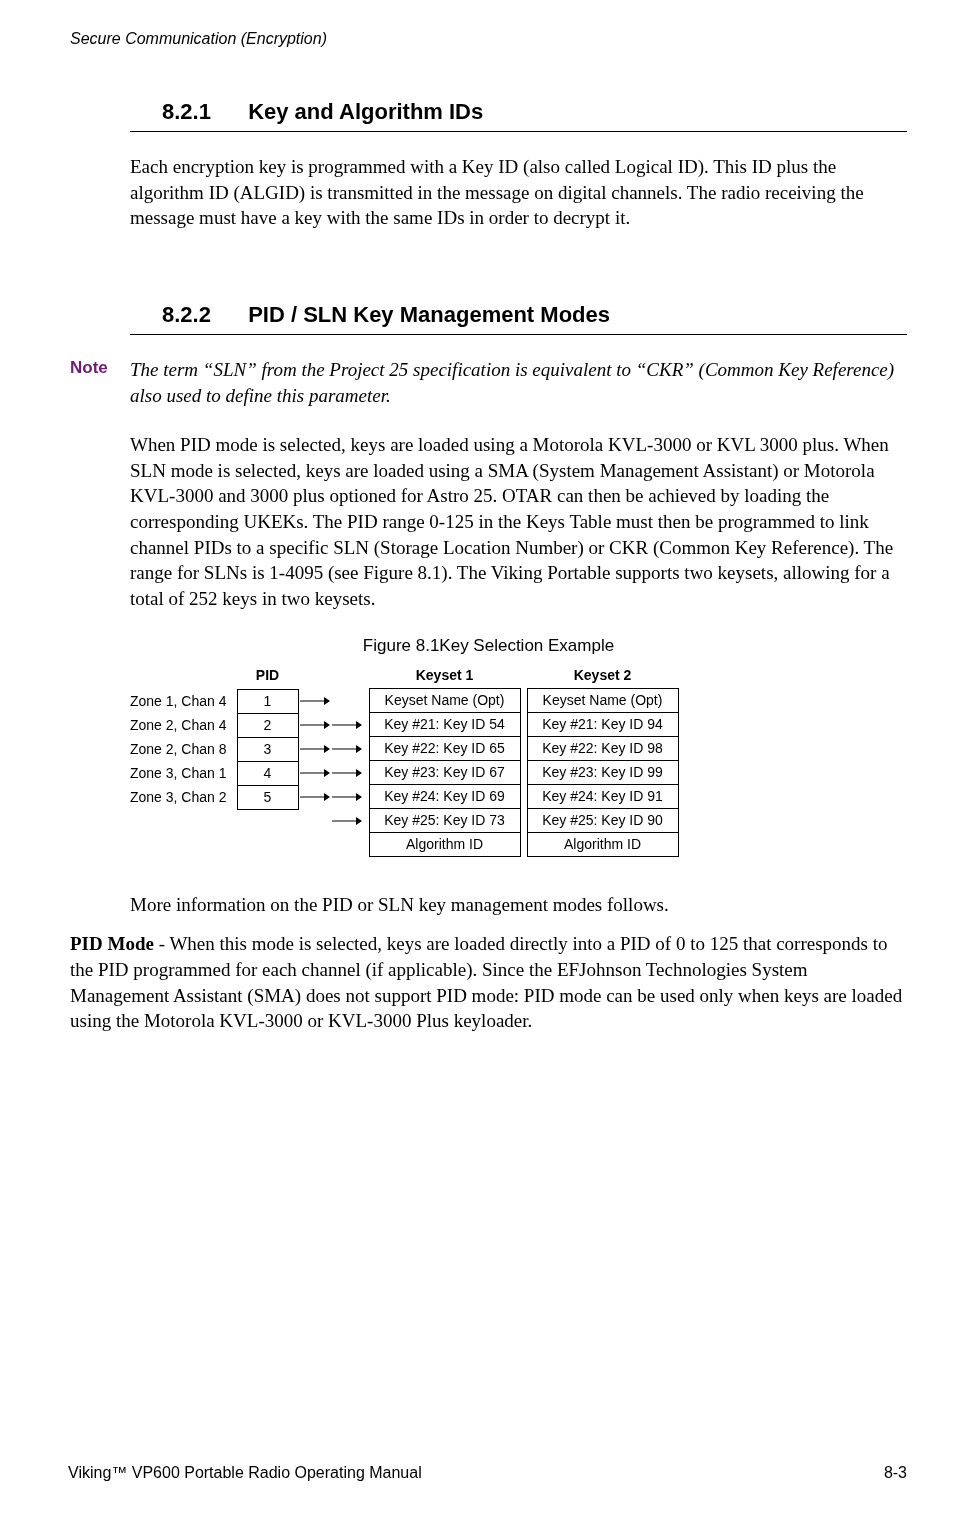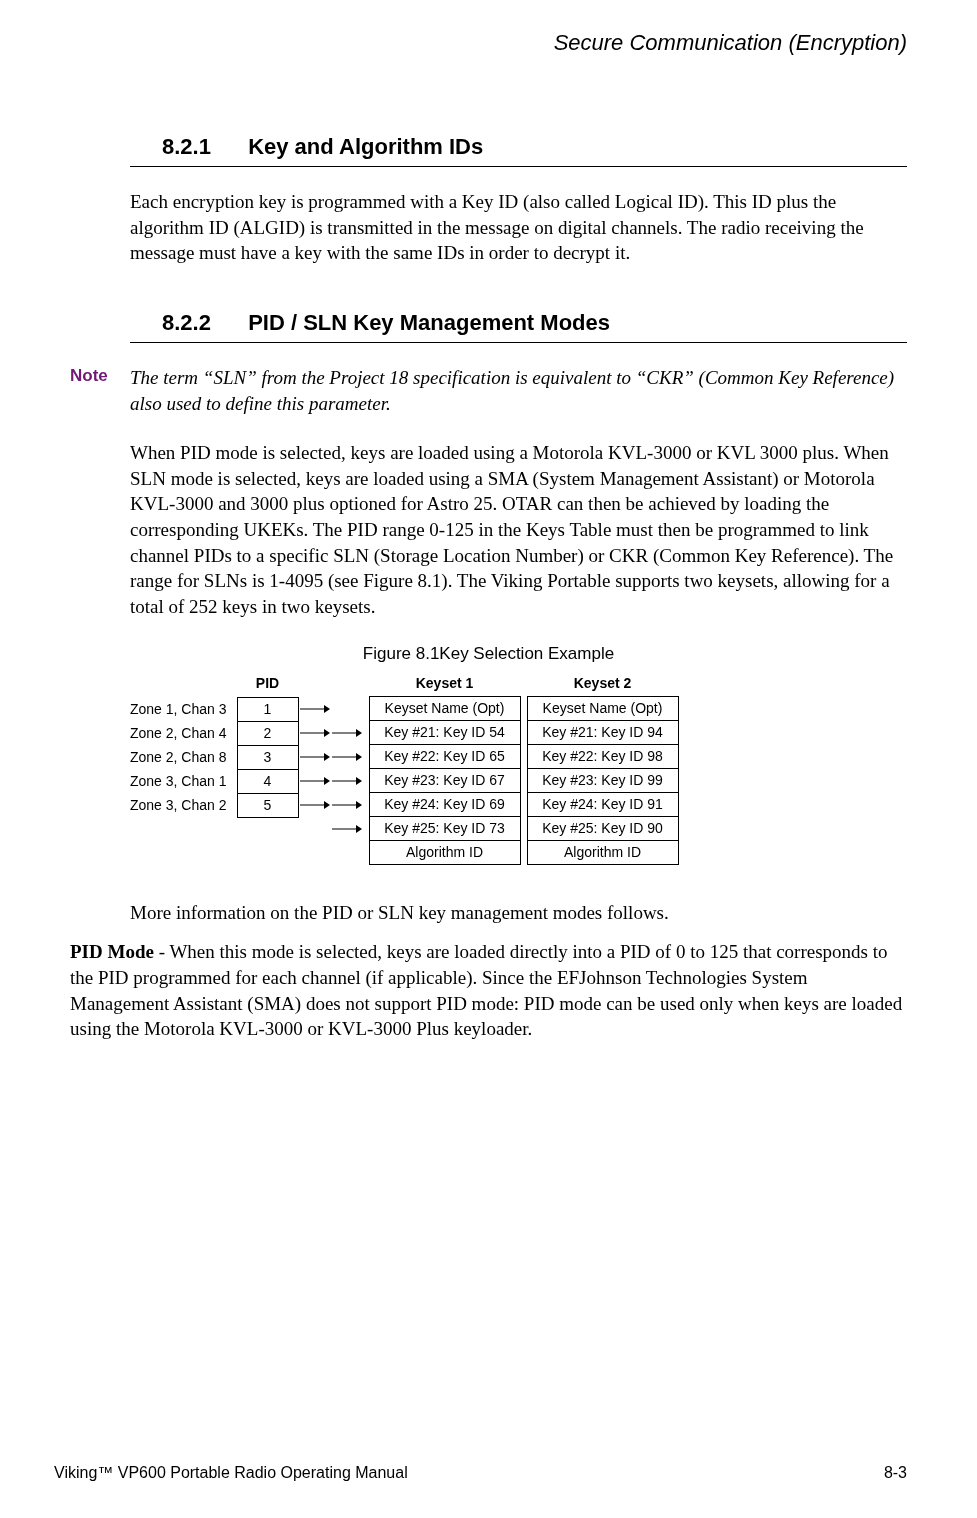--- a/index.html
+++ b/index.html
@@ -11,46 +11,45 @@
     background: #fff;
     width: 977px;
     height: 1518px;
     position: relative;
     box-sizing: border-box;
   }
   .page {
     padding: 30px 70px 0 70px;
   }
   .running-header {
-    text-align: right;
     font-style: italic;
     font-family: Arial, Helvetica, sans-serif;
-    font-size: 22px;
-    margin-bottom: 78px;
+    font-size: 16px;
+    margin-bottom: 51px;
   }
   .section-heading {
     font-family: Arial, Helvetica, sans-serif;
     font-weight: bold;
     font-size: 22px;
     margin-left: 92px;
     margin-bottom: 6px;
   }
   .section-number {
     display: inline-block;
     min-width: 80px;
   }
   .hr {
     border: none;
     border-top: 1px solid #000;
     margin: 0 0 22px 60px;
   }
   .body-text {
     margin-left: 60px;
     line-height: 1.35;
-    margin-bottom: 44px;
+    margin-bottom: 71px;
     text-align: left;
   }
   .note-block {
     display: flex;
     margin-bottom: 24px;
     line-height: 1.35;
   }
   .note-label {
     width: 60px;
     flex-shrink: 0;
@@ -134,21 +133,21 @@
     justify-content: center;
   }
   .arrow svg { width: 30px; height: 10px; }
   .indent-para {
     line-height: 1.35;
   }
   .indent-para .bold { font-weight: bold; }
   .footer {
     position: absolute;
     bottom: 36px;
-    left: 54px;
+    left: 68px;
     right: 70px;
     display: flex;
     justify-content: space-between;
     font-family: Arial, Helvetica, sans-serif;
     font-size: 16px;
   }
 </style>
 </head>
 <body>
 
@@ -164,31 +163,31 @@
   <div class="body-text">Each encryption key is programmed with a Key ID (also called Logical ID). This ID plus the algorithm ID (ALGID) is transmitted in the message on digital channels. The radio receiving the message must have a key with the same IDs in order to decrypt it.</div>
 
   <div class="section-heading">
     <span class="section-number">8.2.2</span>
     <span>PID / SLN Key Management Modes</span>
   </div>
   <hr class="hr">
 
   <div class="note-block">
     <div class="note-label">Note</div>
-    <div class="note-text">The term “SLN” from the Project 18 specification is equivalent to “CKR” (Common Key Reference) also used to define this parameter.</div>
+    <div class="note-text">The term “SLN” from the Project 25 specification is equivalent to “CKR” (Common Key Reference) also used to define this parameter.</div>
   </div>
 
   <div class="body-text" style="margin-bottom:24px">When PID mode is selected, keys are loaded using a Motorola KVL-3000 or KVL 3000 plus. When SLN mode is selected, keys are loaded using a SMA (System Management Assistant) or Motorola KVL-3000 and 3000 plus optioned for Astro 25. OTAR can then be achieved by loading the corresponding UKEKs. The PID range 0-125 in the Keys Table must then be programmed to link channel PIDs to a specific SLN (Storage Location Number) or CKR (Common Key Reference). The range for SLNs is 1-4095 (see Figure 8.1). The Viking Portable supports two keysets, allowing for a total of 252 keys in two keysets.</div>
 
   <div class="figure-caption">Figure 8.1Key Selection Example</div>
 
   <div class="figure-wrap">
     <div class="figure">
       <div class="col-labels">
-        <div>Zone 1, Chan 3</div>
+        <div>Zone 1, Chan 4</div>
         <div>Zone 2, Chan 4</div>
         <div>Zone 2, Chan 8</div>
         <div>Zone 3, Chan 1</div>
         <div>Zone 3, Chan 2</div>
       </div>
 
       <div class="col-pid">
         <div class="col-header">PID</div>
         <div class="box-stack">
           <div class="box-row">1</div>

